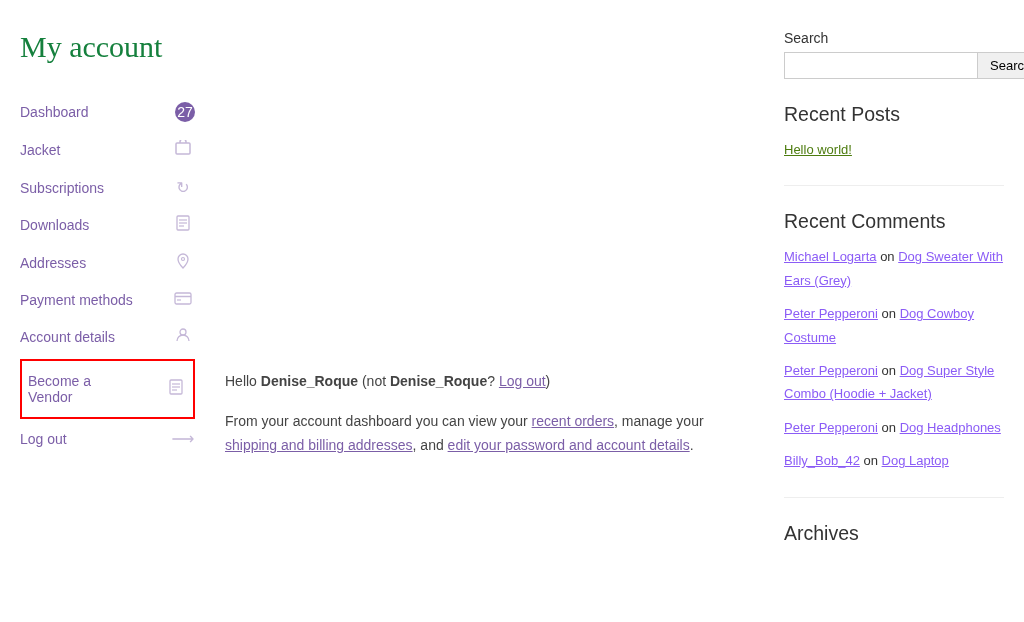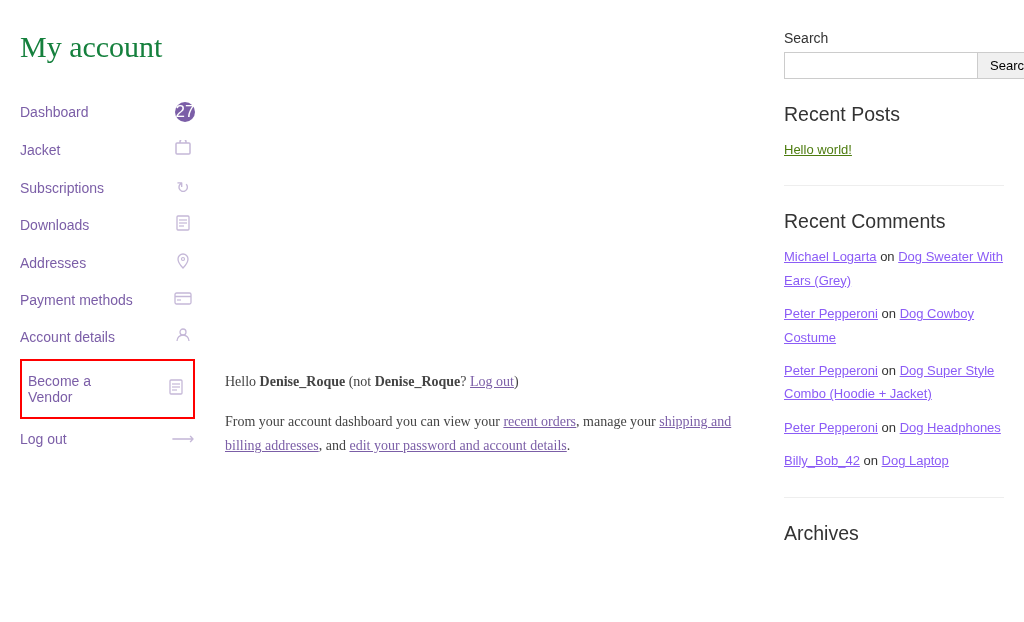--- a/index.html
+++ b/index.html
@@ -61,37 +61,37 @@
     }
     .nav-badge {
       background: #7b5ea7;
       color: #fff;
       border-radius: 50%;
       width: 20px;
       height: 20px;
       display: inline-flex;
       align-items: center;
       justify-content: center;
-      font-size: 17px;
+      font-size: 14px;
     }
     .nav-item-vendor {
       border: 2px solid red;
       padding: 4px 6px;
       margin-top: 4px;
     }
     .nav-item-vendor a {
       padding: 4px 0;
       gap: 32px;
     }
     .account-body {
       flex: 1;
       padding-left: 30px;
     }
     .account-body p {
-      font-family: Liberation Serif, serif;
+      font-family: Liberation Sans, sans-serif;
       font-size: 14px;
       line-height: 1.7;
       color: #444;
     }
     .account-body a {
       color: #7b5ea7;
       text-decoration: underline;
     }
     .greeting strong {
       font-weight: bold;

